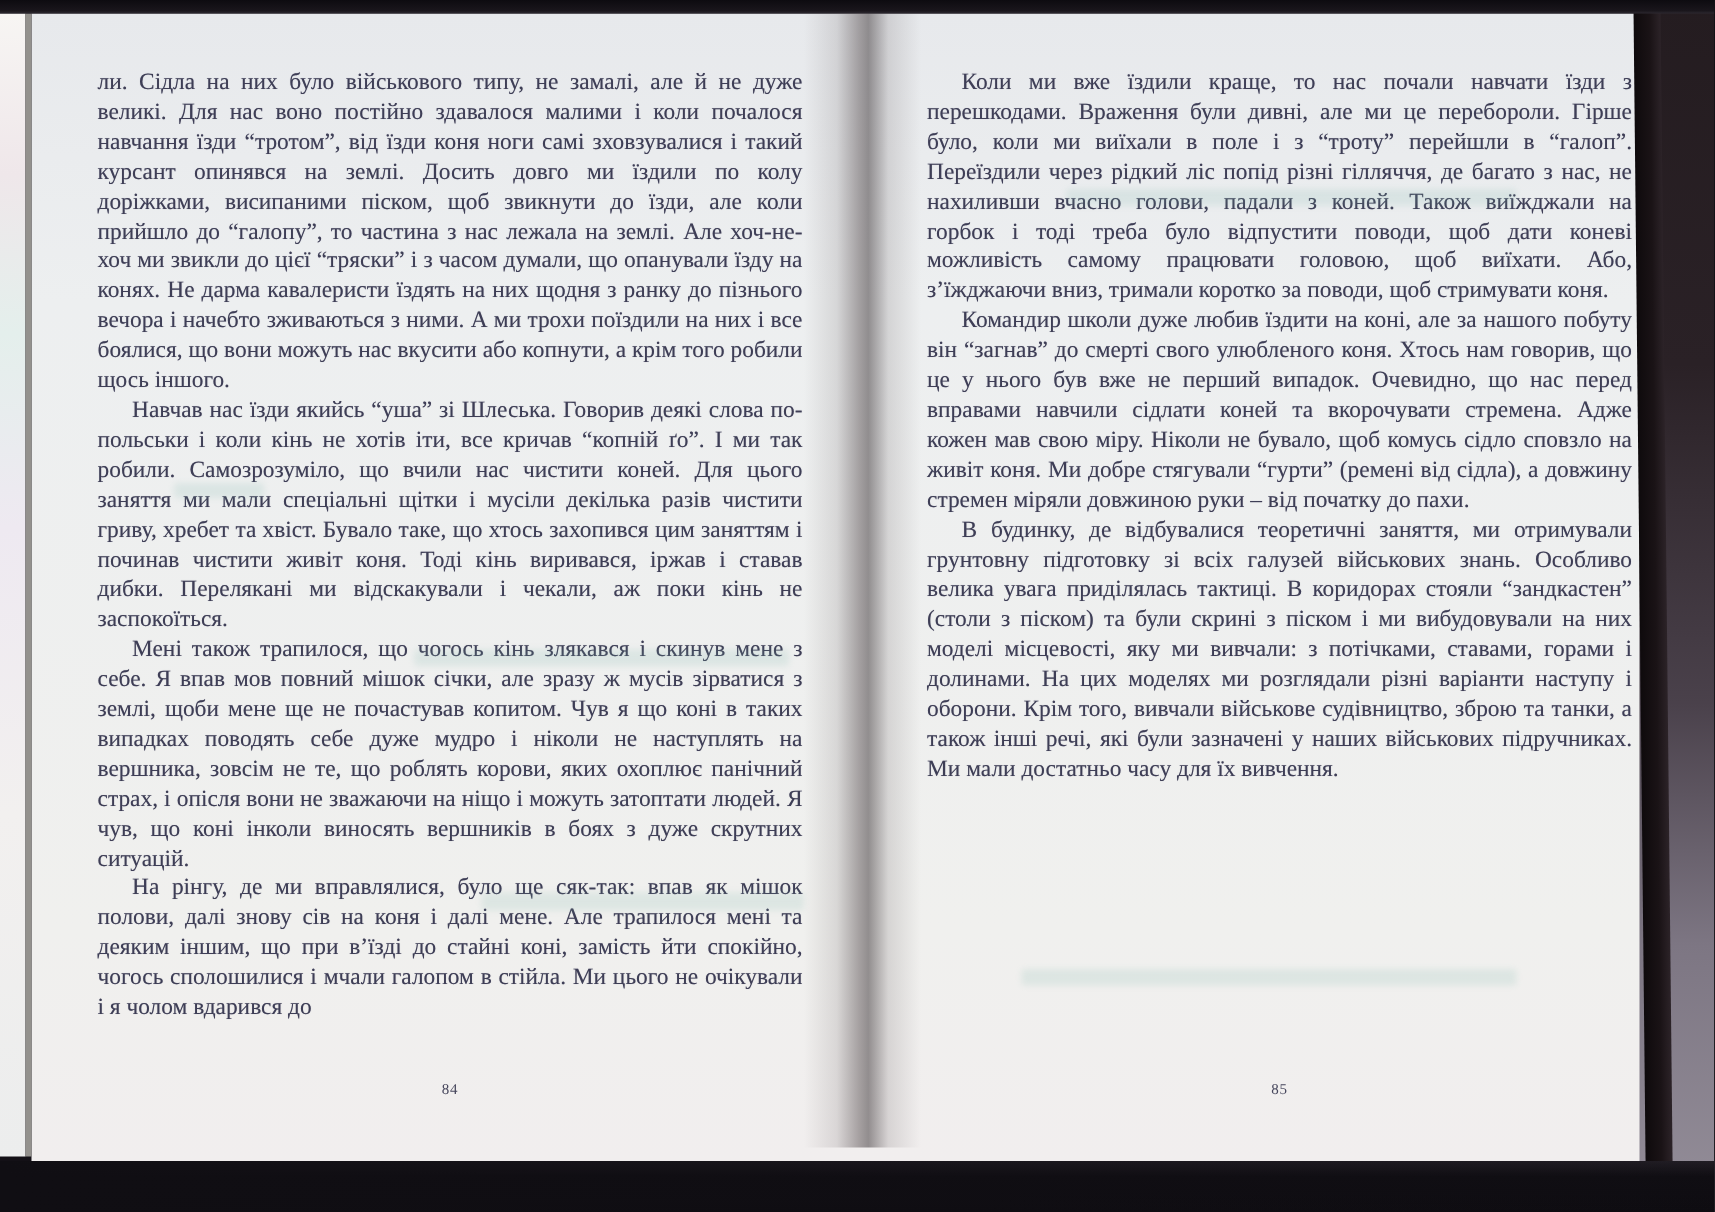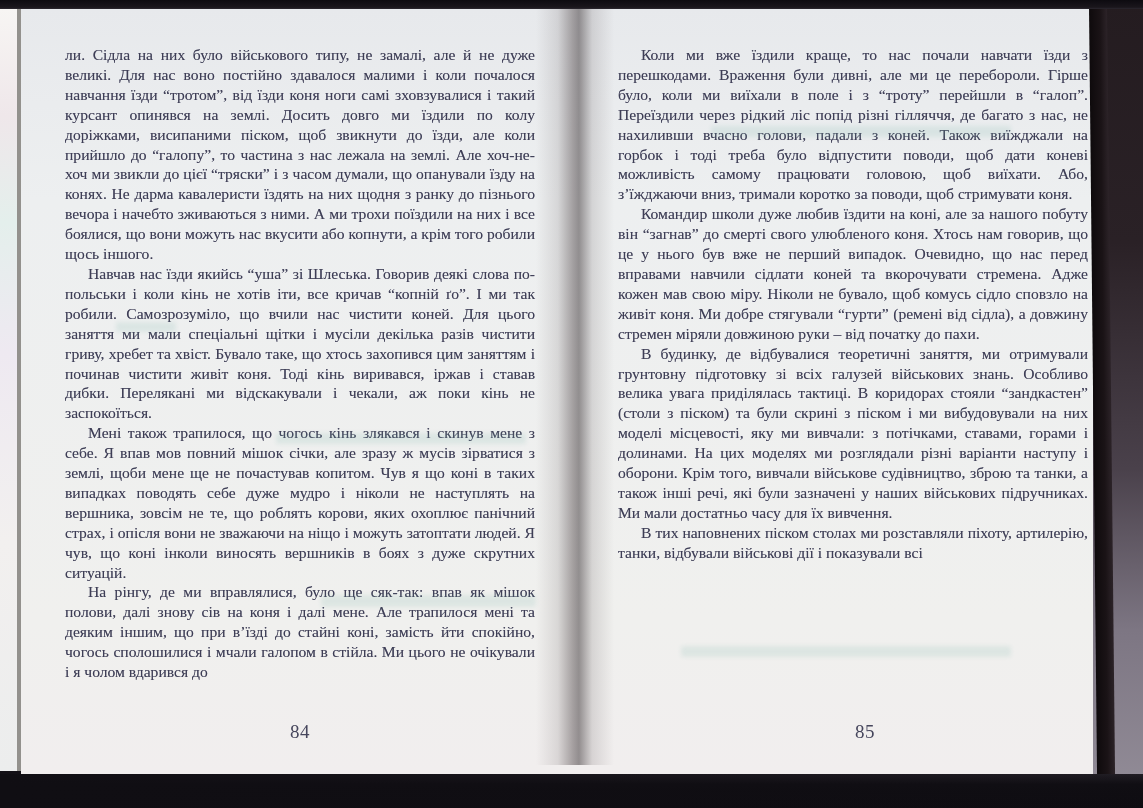--- a/index.html
+++ b/index.html
@@ -36,23 +36,23 @@
 
   
   .text-block{position:absolute;top:36px;width:470px;color:#3e3e56;
     font-size:15.6px;line-height:19.9px;text-align:justify;
     text-shadow:0 0 0.5px rgba(62,62,88,0.45);}
   .page-left .text-block{left:44px;}
   .page-right .text-block{left:57px;}
   .para{margin:0;text-indent:23px;}
   .para.no-indent{text-indent:0;}
   .page-number{position:absolute;top:712px;width:470px;text-align:center;
-    color:#46465c;font-size:19px;letter-spacing:0.5px;}
+    color:#46465c;font-size:10px;letter-spacing:0.5px;}
   .page-left .page-number{left:44px;}
-  .page-right .page-number{left:69px;}
+  .page-right .page-number{left:57px;}
 
   
   .ghost{position:absolute;z-index:2;background:#79b3a8;opacity:0.16;filter:blur(2px);border-radius:2px;pointer-events:none;}
   .g1{left:300px;top:586px;width:215px;height:12px;}
   .g2{left:255px;top:424px;width:250px;height:11px;}
   .g3{left:690px;top:117px;width:300px;height:11px;}
   .g4{left:660px;top:637px;width:330px;height:11px;}
   .g5{left:95px;top:313px;width:60px;height:10px;}
 </style>
 </head>
@@ -68,21 +68,20 @@
           <p class="para">Мені також трапилося, що чогось кінь злякався і скинув мене з себе. Я впав мов повний мішок січки, але зразу ж мусів зірватися з землі, щоби мене ще не почастував копитом. Чув я що коні в таких випадках поводять себе дуже мудро і ніколи не наступлять на вершника, зовсім не те, що роблять корови, яких охоплює панічний страх, і опісля вони не зважаючи на ніщо і можуть затоптати людей. Я чув, що коні інколи виносять вершників в боях з дуже скрутних ситуацій.</p>
           <p class="para">На рінгу, де ми вправлялися, було ще сяк-так: впав як мішок полови, далі знову сів на коня і далі мене. Але трапилося мені та деяким іншим, що при в’їзді до стайні коні, замість йти спокійно, чогось сполошилися і мчали галопом в стійла. Ми цього не очікували і я чолом вдарився до</p>
         </div>
       <div class="page-number">84</div>
     </div>
     <div class="page page-right">
       <div class="text-block" lang="uk">
           <p class="para">Коли ми вже їздили краще, то нас почали навчати їзди з перешкодами. Враження були дивні, але ми це перебороли. Гірше було, коли ми виїхали в поле і з “троту” перейшли в “галоп”. Переїздили через рідкий ліс попід різні гілляччя, де багато з нас, не нахиливши вчасно голови, падали з коней. Також виїжджали на горбок і тоді треба було відпустити поводи, щоб дати коневі можливість самому працювати головою, щоб виїхати. Або, з’їжджаючи вниз, тримали коротко за поводи, щоб стримувати коня.</p>
           <p class="para">Командир школи дуже любив їздити на коні, але за нашого побуту він “загнав” до смерті свого улюбленого коня. Хтось нам говорив, що це у нього був вже не перший випадок. Очевидно, що нас перед вправами навчили сідлати коней та вкорочувати стремена. Адже кожен мав свою міру. Ніколи не бувало, щоб комусь сідло сповзло на живіт коня. Ми добре стягували “гурти” (ремені від сідла), а довжину стремен міряли довжиною руки – від початку до пахи.</p>
           <p class="para">В будинку, де відбувалися теоретичні заняття, ми отримували грунтовну підготовку зі всіх галузей військових знань. Особливо велика увага приділялась тактиці. В коридорах стояли “зандкастен” (столи з піском) та були скрині з піском і ми вибудовували на них моделі місцевості, яку ми вивчали: з потічками, ставами, горами і долинами. На цих моделях ми розглядали різні варіанти наступу і оборони. Крім того, вивчали військове судівництво, зброю та танки, а також інші речі, які були зазначені у наших військових підручниках. Ми мали достатньо часу для їх вивчення.</p>
-          <p class="para">В тих наповнених піском столах ми розставляли піхоту, артилерію, танки, відбували військові дії і показували всі</p>
         </div>
       <div class="page-number">85</div>
     </div>
 
     <div class="ghost g1"></div>
     <div class="ghost g2"></div>
     <div class="ghost g3"></div>
     <div class="ghost g4"></div>
     <div class="ghost g5"></div>
   </div>

